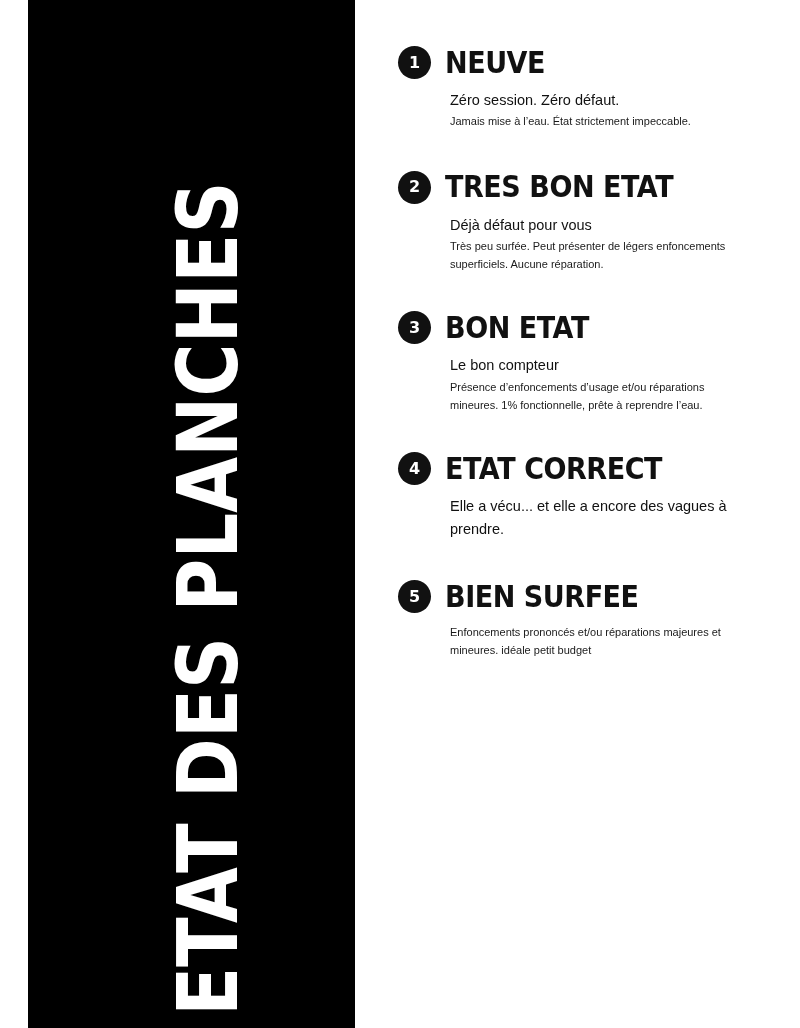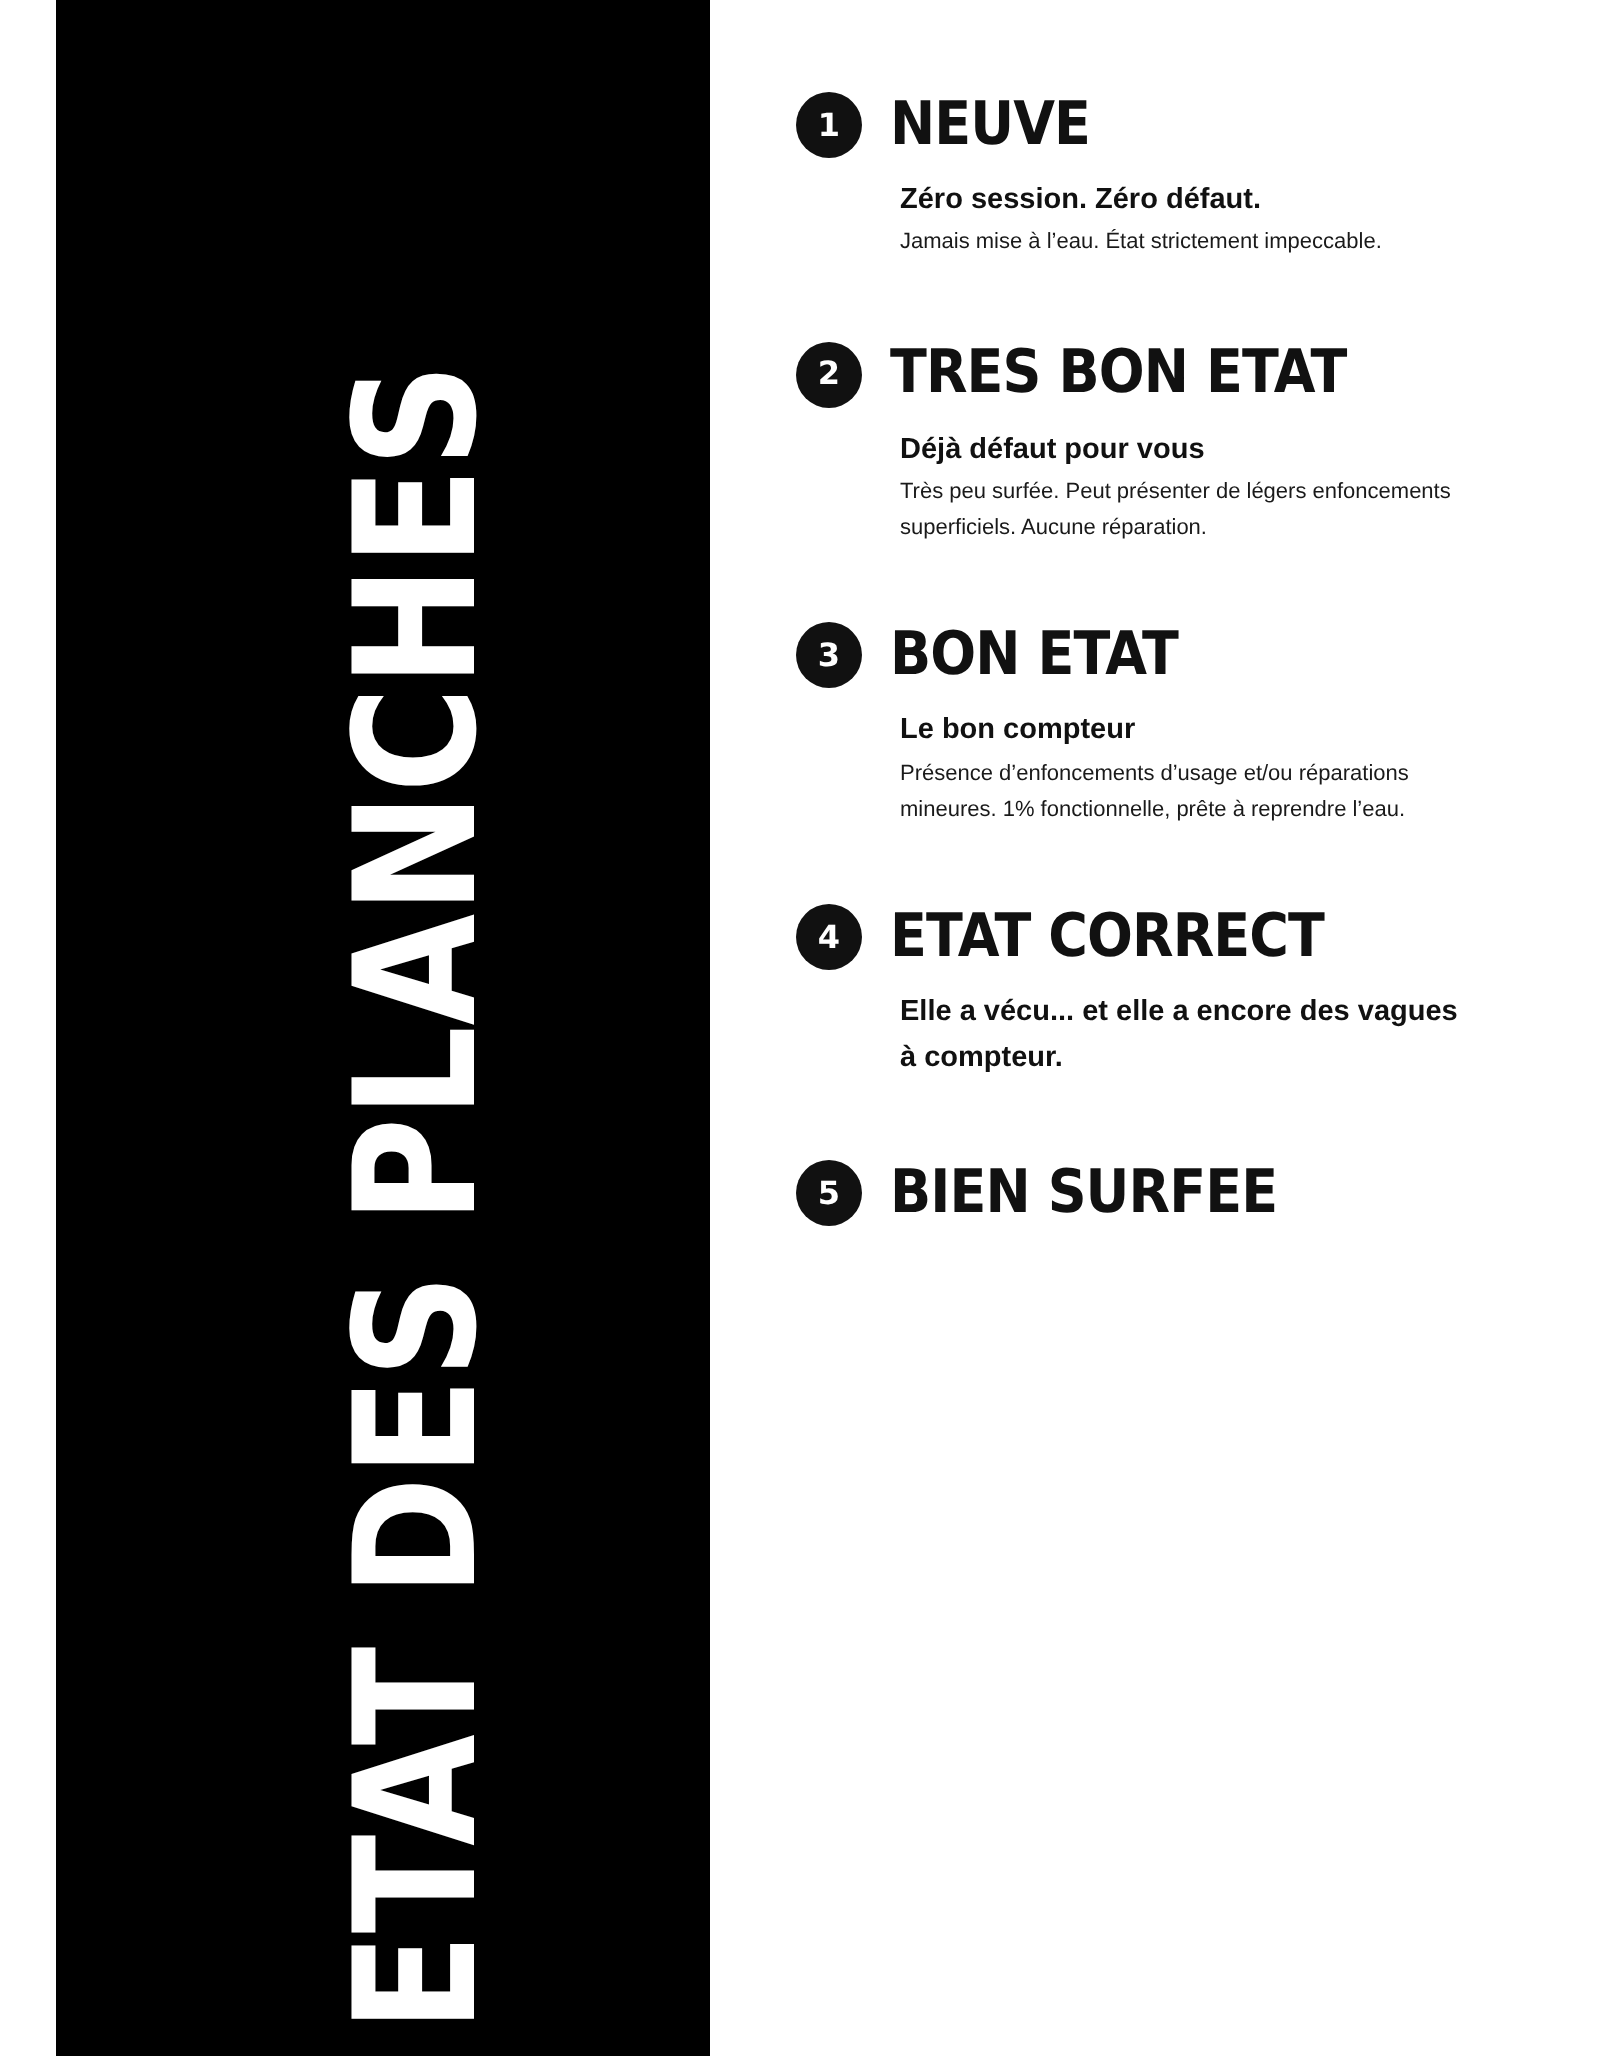--- a/index.html
+++ b/index.html
@@ -93,21 +93,21 @@
     transform: scaleX(0.9);
     transform-origin: left center;
     white-space: nowrap;
   }
   .item-body {
     margin-left: 52px;
     max-width: 290px;
   }
   .lead {
     font-family: "Liberation Sans", sans-serif;
-    font-weight: 700;
+    font-weight: 400;
     font-size: 14.5px;
     line-height: 1.55;
     color: #111111;
     margin: 0 0 1px 0;
   }
   .desc {
     font-family: "Liberation Sans", sans-serif;
     font-weight: 400;
     font-size: 11px;
     line-height: 1.65;
@@ -166,26 +166,27 @@
       <p class="desc">Présence d’enfoncements d’usage et/ou réparations mineures. 1% fonctionnelle, prête à reprendre l’eau.</p>
     </div>
   </div>
 
   <div class="item i4">
     <div class="item-head">
       <div class="badge">4</div>
       <div class="item-title">ETAT CORRECT</div>
     </div>
     <div class="item-body">
-      <p class="lead">Elle a vécu... et elle a encore des vagues à compteur.</p>
+      <p class="lead">Elle a vécu... et elle a encore des vagues à prendre.</p>
     </div>
   </div>
 
   <div class="item i5">
     <div class="item-head">
       <div class="badge">5</div>
       <div class="item-title">BIEN SURFEE</div>
     </div>
     <div class="item-body">
+      <p class="desc">Enfoncements prononcés et/ou réparations majeures et mineures. idéale petit budget</p>
     </div>
   </div>
 
 </div>
 
 </body></html>

